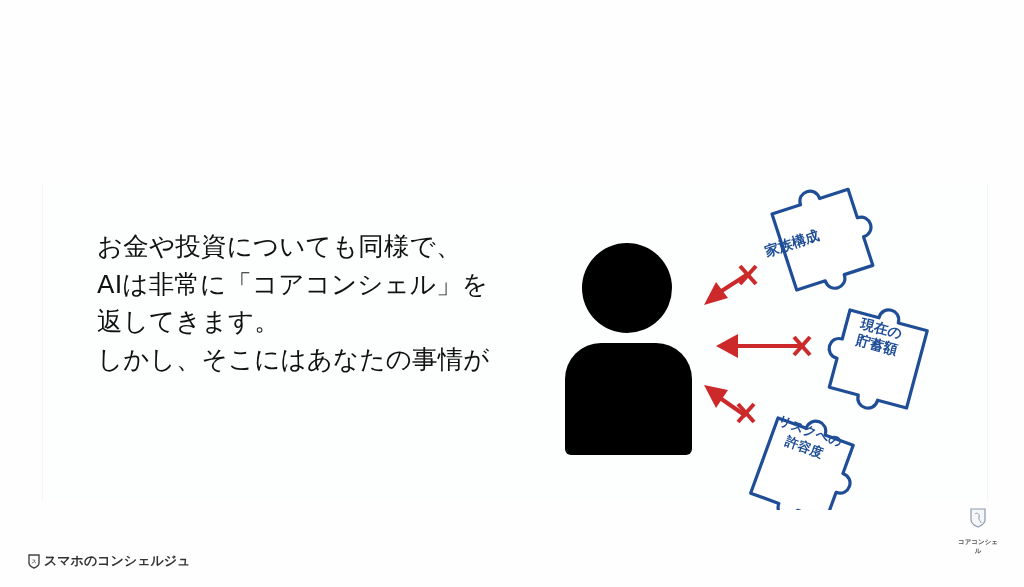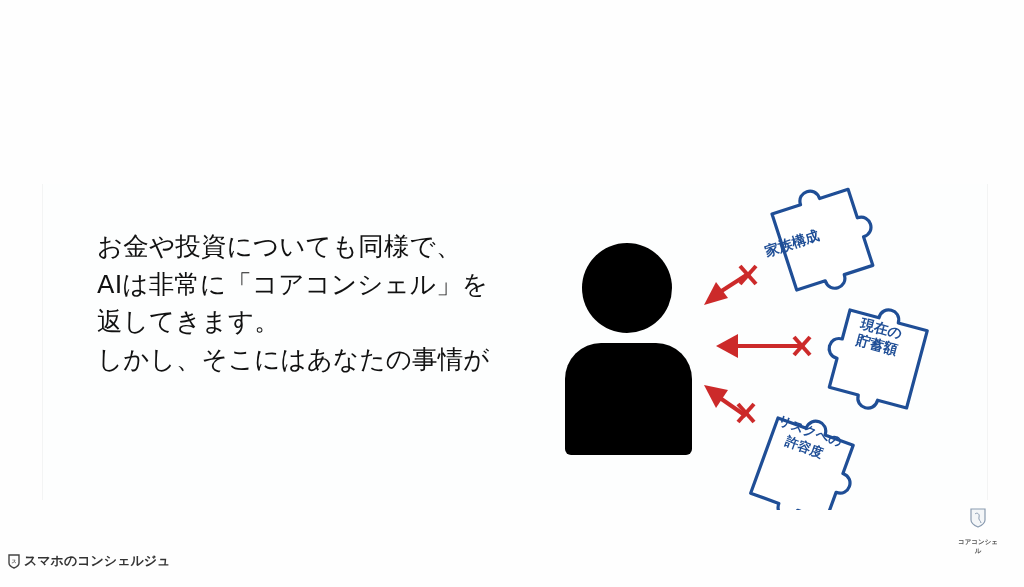--- a/index.html
+++ b/index.html
@@ -23,21 +23,21 @@
     .person .body {
       position: absolute; left: 0; top: 100px; width: 127px; height: 112px; background: #000;
       border-radius: 36px 36px 6px 6px;
     }
     .graphic { position: absolute; left: 690px; top: 180px; width: 290px; height: 330px; }
     .puzzle-label {
       position: absolute; color: #1f4e96; font-weight: bold; font-size: 14px; line-height: 17px;
       text-align: center; white-space: nowrap;
     }
     .footer-brand {
-      position: absolute; left: 8px; top: 552px; height: 18px; display: flex; align-items: center; gap: 4px;
+      position: absolute; left: 28px; top: 552px; height: 18px; display: flex; align-items: center; gap: 4px;
       color: #333; font-weight: bold; font-size: 13px;
     }
     .footer-brand .shield { width: 12px; height: 15px; }
     .corner-logo {
       position: absolute; left: 956px; top: 508px; width: 44px; text-align: center;
       color: #555; font-size: 6.5px; font-weight: bold;
     }
     .corner-logo .shield { display: block; margin: 0 auto 6px; width: 16px; height: 20px; }
     .corner-logo .tagline { font-size: 3px; color: #999; letter-spacing: 0.5px; height: 4px; overflow: hidden; }
   </style>

